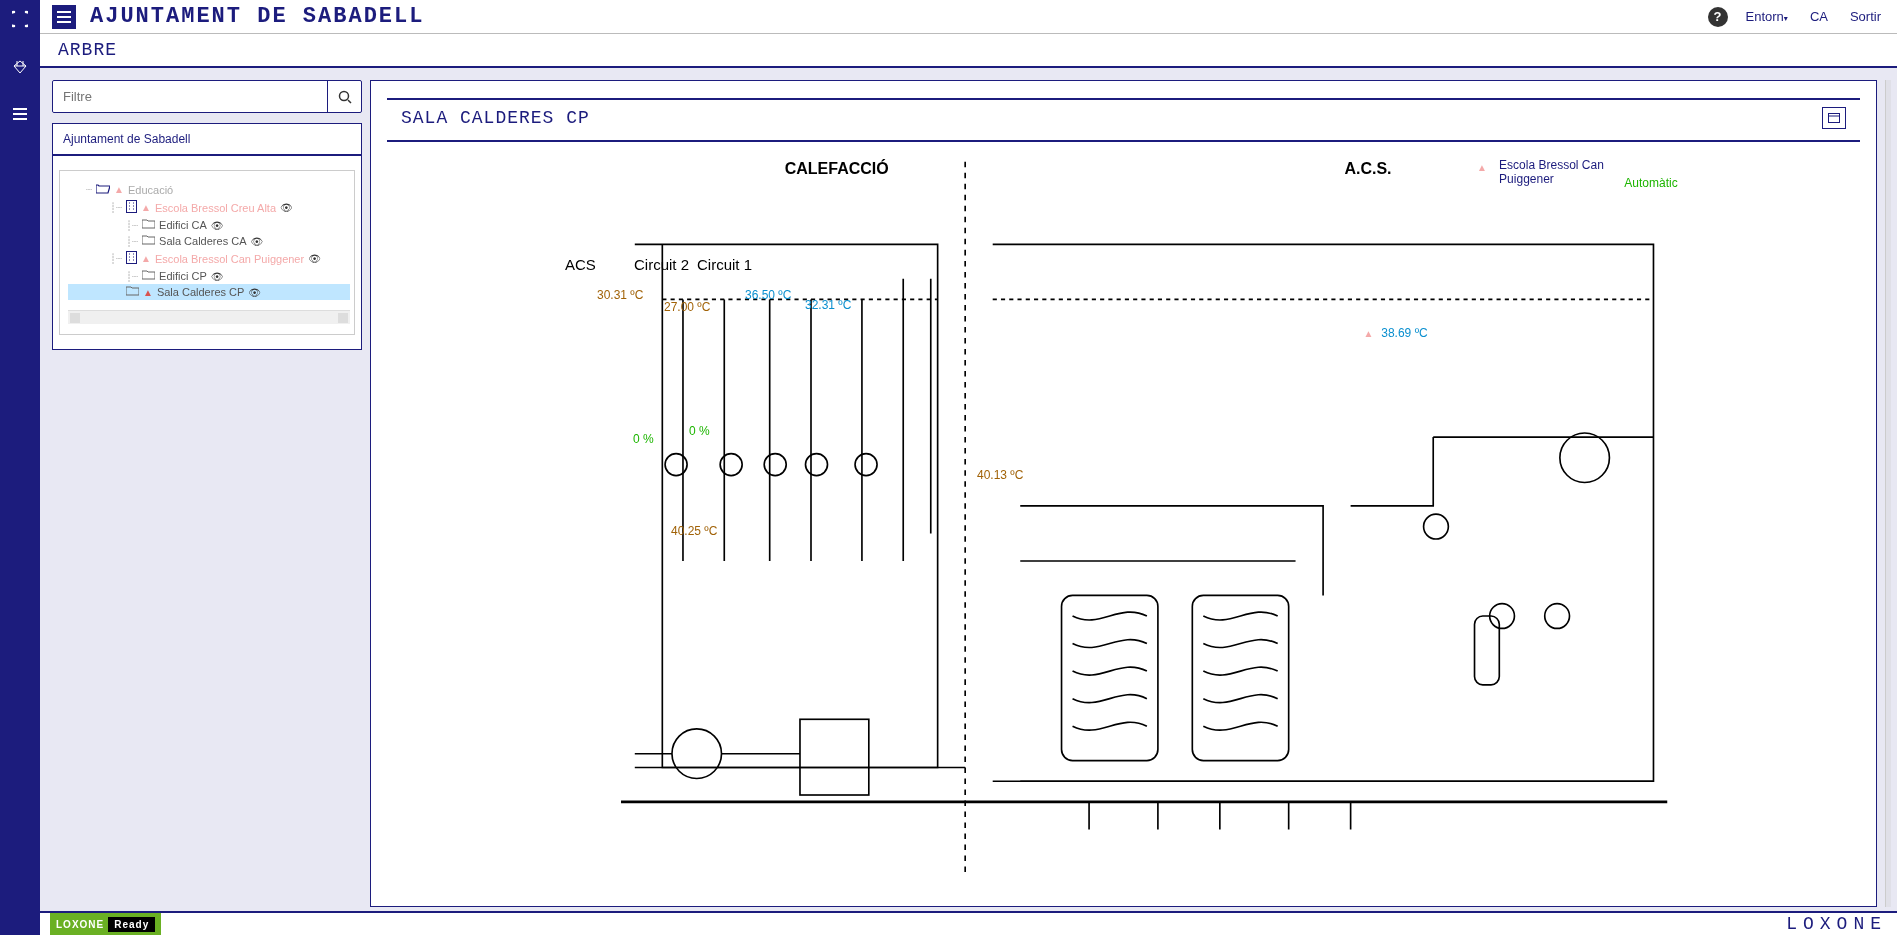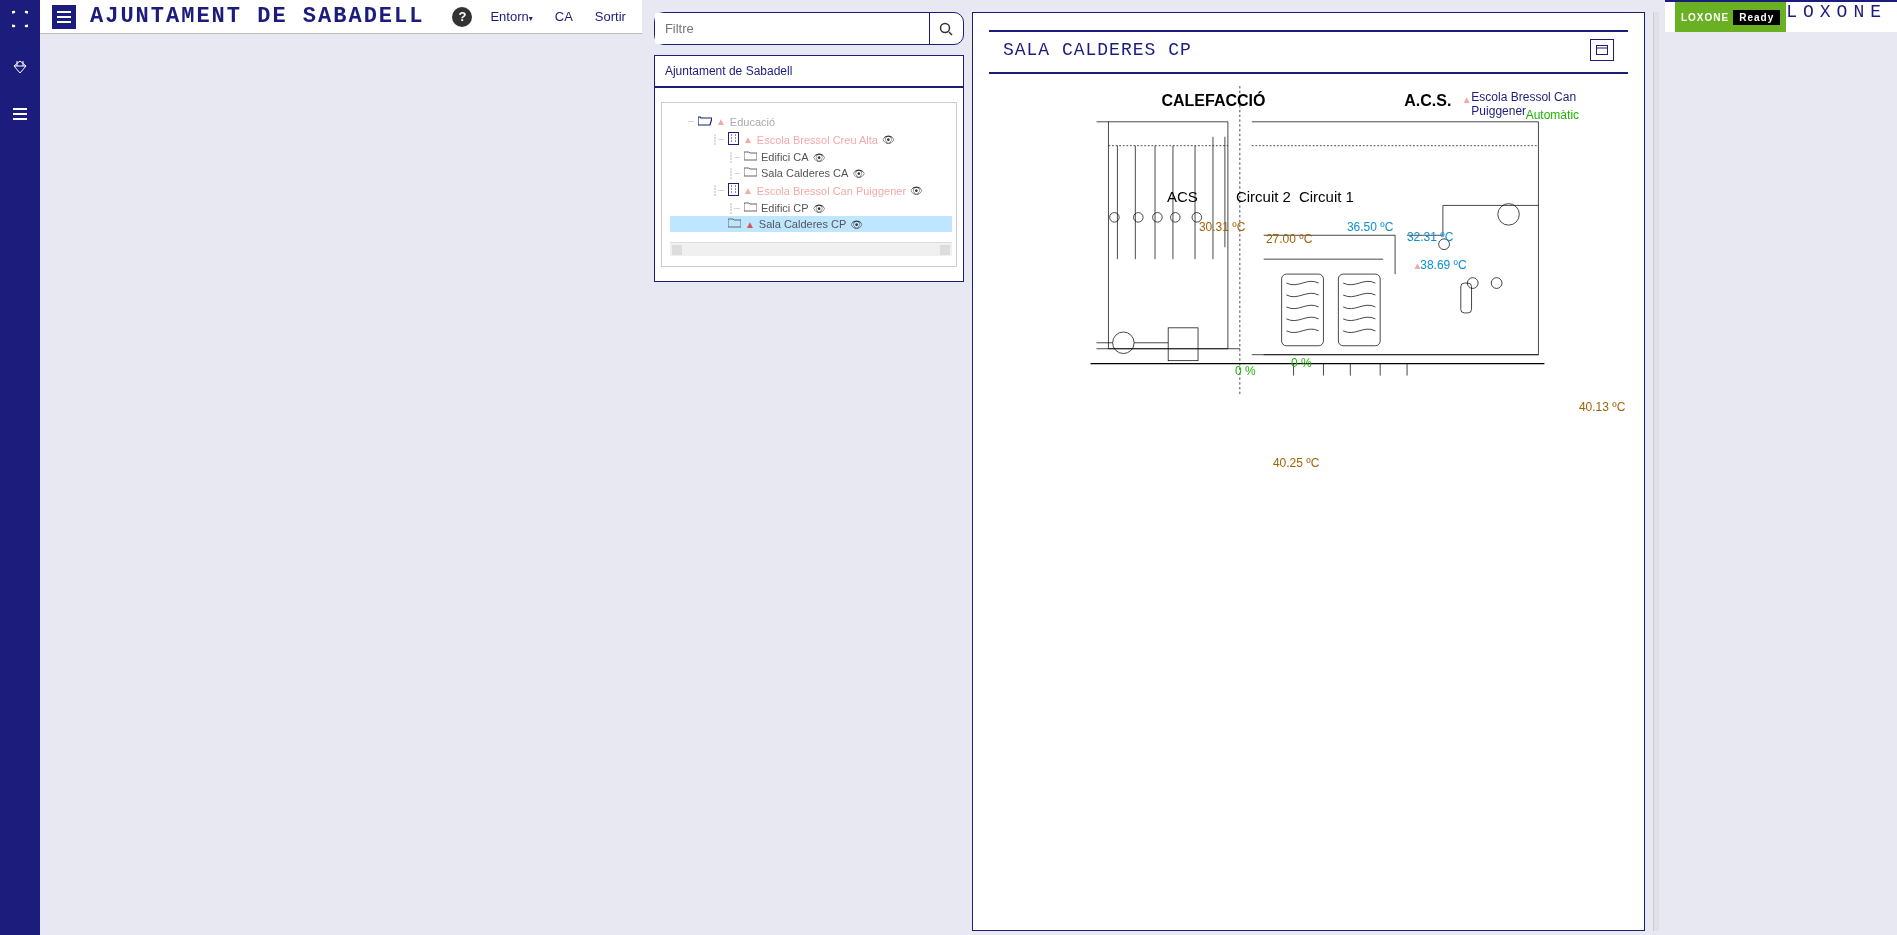--- a/index.html
+++ b/index.html
@@ -5,31 +5,31 @@
   :root{
     --navy:#1c1c7d; --blueline:#1c1c7d; --lightblue:#e8e8f3;
     --red:#d9534f; --redwarn:#f4a9a9; --green:#1db500; --cyan:#0a8fcf;
     --textgrey:#888; --border:#b5b5c9;
   }
   *{box-sizing:border-box;font-family:Arial,Helvetica,sans-serif}
   html,body{margin:0;padding:0;height:100%;background:var(--lightblue);overflow:hidden}
   body{display:flex;min-width:1550px}
   .sidebar-left{width:40px;background:var(--navy);height:100vh;display:flex;flex-direction:column;align-items:center;padding-top:10px;gap:28px}
   .sidebar-left .ic{color:#fff;font-size:16px;cursor:pointer}
-  .main{flex:1;display:flex;flex-direction:row;height:100vh}
+  .main{flex:1;display:flex;flex-direction:column;height:100vh}
   .topbar{background:#fff;height:34px;border-bottom:1px solid #bbb;display:flex;align-items:center;padding:0 12px;gap:14px}
   .topbar .burger{width:24px;height:24px;background:var(--navy);color:#fff;display:flex;align-items:center;justify-content:center;font-size:14px;cursor:pointer}
   .topbar .title{color:var(--navy);font-family:"Courier New",monospace;font-size:22px;letter-spacing:2px;font-weight:600}
   .topbar .spacer{flex:1}
   .topbar .help{width:20px;height:20px;border-radius:50%;background:#333;color:#fff;display:flex;align-items:center;justify-content:center;font-size:13px;font-weight:bold;cursor:pointer}
   .topbar .lnk{color:var(--navy);font-size:13px;cursor:pointer;padding:0 4px}
   .subhead{background:#fff;border-bottom:2px solid var(--navy);padding:6px 18px;color:var(--navy);font-family:"Courier New",monospace;font-size:18px;letter-spacing:1px}
   .workspace{flex:1;display:flex;gap:8px;padding:12px 6px 4px 12px;overflow:hidden}
   .treepanel{width:310px;display:flex;flex-direction:column;gap:10px}
-  .searchrow{background:#fff;border:1px solid var(--navy);display:flex;border-radius:10px}
+  .searchrow{background:#fff;border:1px solid var(--navy);display:flex;border-radius:2px}
   .searchrow input{flex:1;border:none;padding:8px 10px;font-size:13px;outline:none;border-radius:2px 0 0 2px}
   .searchrow .sbtn{width:34px;border-left:1px solid var(--navy);display:flex;align-items:center;justify-content:center;cursor:pointer;color:#333}
   .treebox{background:#fff;border:1px solid var(--navy);flex:0 0 auto;display:flex;flex-direction:column}
   .treebox-head{background:#fff;color:var(--navy);font-size:12px;padding:8px 10px;border-bottom:2px solid var(--navy)}
   .treebody{padding:14px 6px;overflow:auto}
   .treeinner{border:1px solid #ccc;padding:10px 4px 10px 8px;font-size:11px;color:#555}
   .node{display:flex;align-items:center;gap:4px;padding:2px 4px;white-space:nowrap;cursor:pointer}
   .node.sel{background:#bfe6ff}
   .indent1{padding-left:18px}.indent2{padding-left:42px}.indent3{padding-left:58px}
   .dots{color:#aaa;font-size:10px}
@@ -54,21 +54,21 @@
   .diagram svg{position:absolute;inset:0}
   .dlabel{position:absolute;font-size:12px}
   .dlabel.big{font-weight:bold;font-size:16px}
   .dlabel.red{color:#a16207}
   .dlabel.green{color:#1db500;font-weight:normal}
   .dlabel.cyan{color:#0a8fcf}
   .dlabel.small{font-size:15px;color:#000}
   .dlabel.link{color:var(--navy);cursor:pointer}
   .marker{position:absolute;color:#f4a9a9;font-size:10px}
   .rightstrip{width:6px;background:#e0e0e8;border-left:1px solid #ccc}
-  .footer{height:32px;background:#fff;border-top:2px solid var(--navy);display:flex;padding:0 10px}
+  .footer{height:24px;background:#fff;border-top:2px solid var(--navy);display:flex;align-items:center;padding:0 10px}
   .lox{background:#6ab023;color:#fff;font-size:10px;font-weight:bold;padding:4px 6px;letter-spacing:1px;display:flex;align-items:center}
   .lox .ready{background:#000;margin-left:4px;padding:2px 6px}
   .footer .spacer{flex:1}
   .brand{font-family:"Courier New",monospace;color:var(--navy);font-size:18px;letter-spacing:6px}
 </style>
 </head>
 <body>
 
 <div class="sidebar-left">
   <div class="ic">
@@ -97,20 +97,21 @@
         </svg>
     </div>
     <div class="title">AJUNTAMENT DE SABADELL</div>
     <div class="spacer"></div>
     <div class="help">?</div>
     <div class="lnk"><span>Entorn</span><span style="font-size:8px">▾</span></div>
     <div class="lnk">CA</div>
     <div class="lnk">Sortir</div>
   </div>
 
+  <div class="subhead">ARBRE</div>
 
   <div class="workspace">
 
     <div class="treepanel">
       <div class="searchrow">
         <input type="text" placeholder="Filtre" style="">
         <div class="sbtn">
           <svg width="14" height="14" viewBox="0 0 14 14">
               <circle cx="6" cy="6" r="4.5" stroke="#333" stroke-width="1.5" fill="none"></circle>
               <path d="M10 10 L13 13" stroke="#333" stroke-width="1.5"></path>

